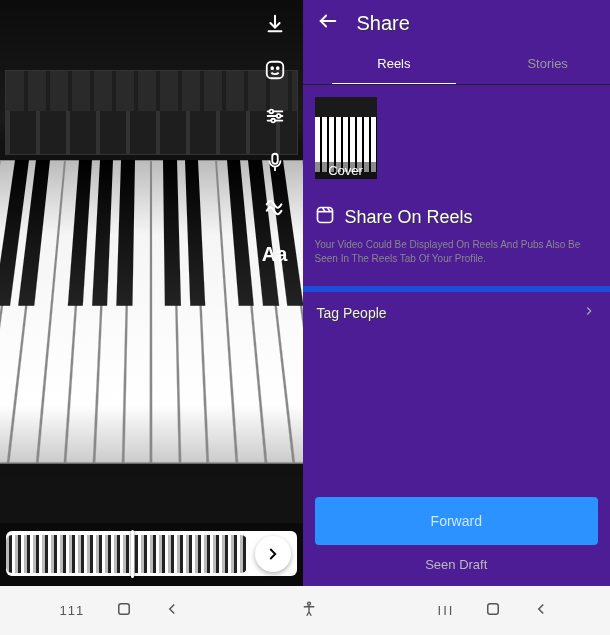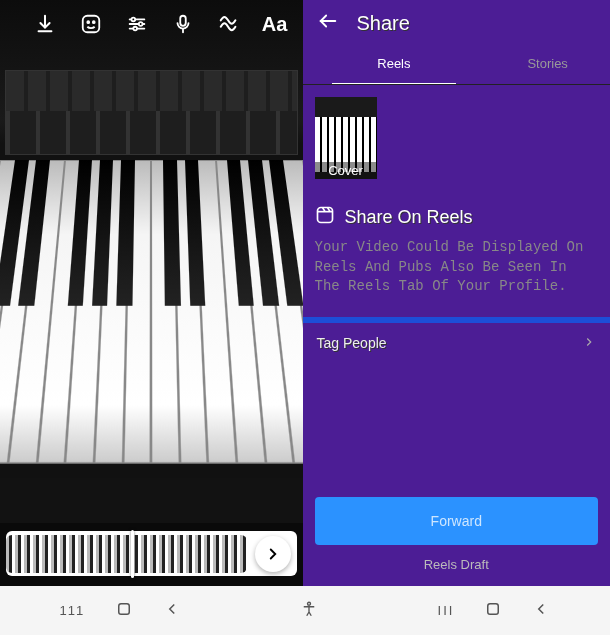--- a/index.html
+++ b/index.html
@@ -35,20 +35,21 @@
     
     .left-toolbar {
       display: flex;
       justify-content: center;
       gap: 22px;
       padding: 12px 16px;
       position: absolute;
       top: 0;
       right: 0;
       z-index: 10;
+      flex-direction: column;
     }
     .left-toolbar .tool {
       color: #fff;
       width: 24px;
       height: 24px;
       display: flex;
       align-items: center;
       justify-content: center;
       cursor: pointer;
     }
@@ -219,25 +220,24 @@
     .share-reels-title {
       display: flex;
       align-items: center;
       gap: 10px;
       font-size: 18px;
       color: #fff;
       font-weight: 400;
       text-shadow: 1px 1px 0 #333;
     }
     .share-reels-desc {
-      font-size: 14px;
+      font-size: 10px;
       line-height: 1.4;
       color: #888;
       padding: 8px 0 14px 0;
-      font-family: Liberation Mono, monospace;
     }
     .toggle-row {
       display: flex;
       align-items: center;
       justify-content: space-between;
       font-size: 14px;
       color: #fff;
       padding: 4px 0 14px 0;
     }
     .toggle {
@@ -444,21 +444,21 @@
         <svg viewBox="0 0 24 24" width="14" height="14" fill="none" stroke="#aaa" stroke-width="2">
             <path d="M9 6l6 6-6 6"></path>
           </svg>
       </span>
     </div>
 
     <div class="spacer"></div>
 
     <div class="bottom-actions">
       <div class="forward-btn">Forward</div>
-      <div class="save-draft">Reels Draft</div>
+      <div class="save-draft">Seen Draft</div>
     </div>
   </div>
 </div>
 
 <div class="sys-nav">
   <div class="group">
     <span class="sys-recents">111</span>
     <span>
       <svg viewBox="0 0 24 24" fill="none" stroke="#555" stroke-width="2">
           <rect x="5" y="5" width="14" height="14" rx="3"></rect>

